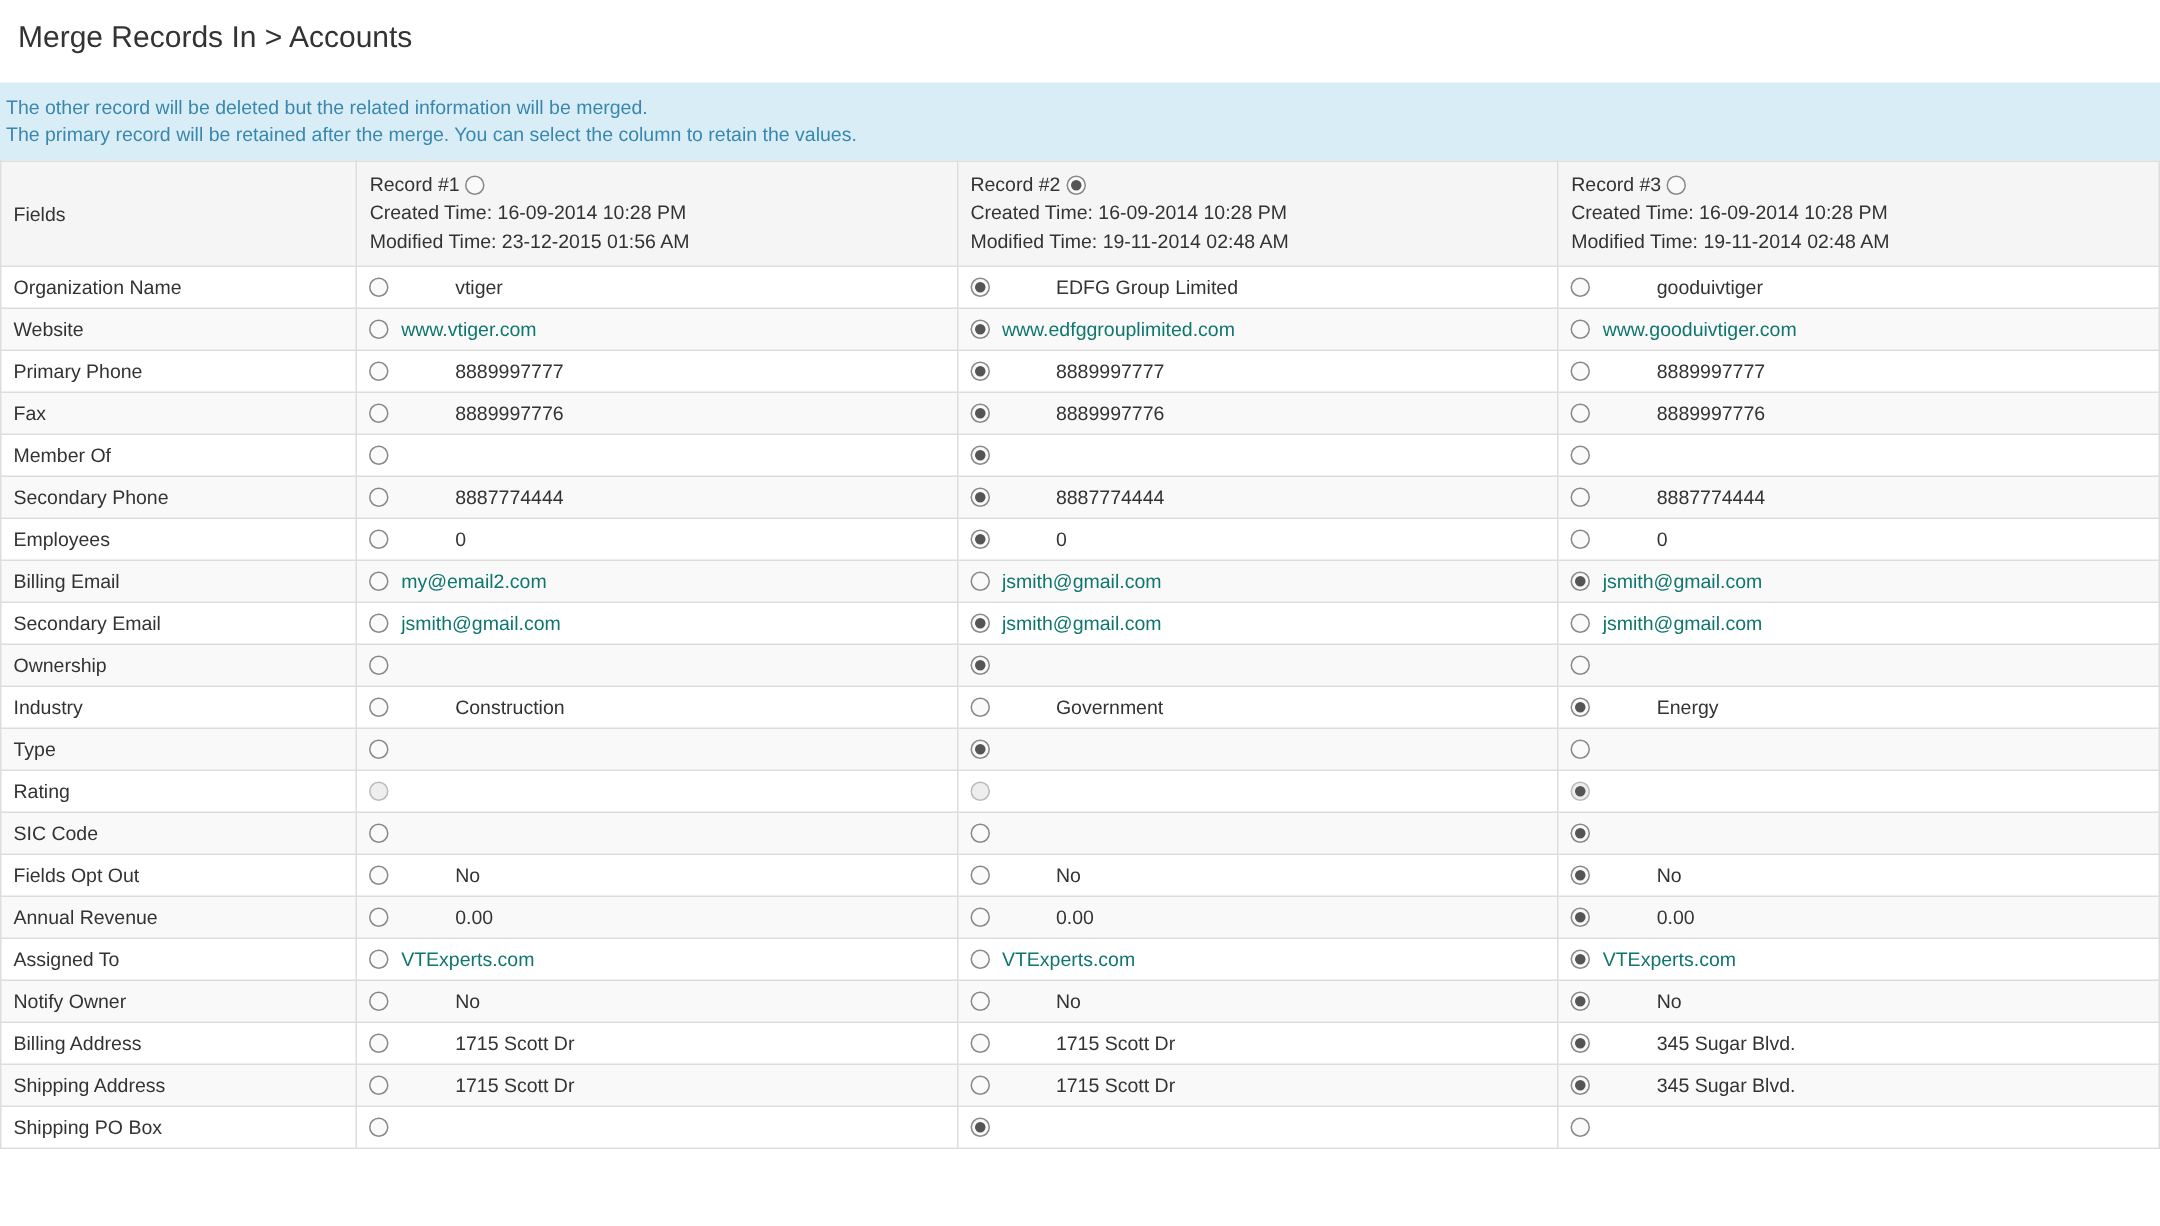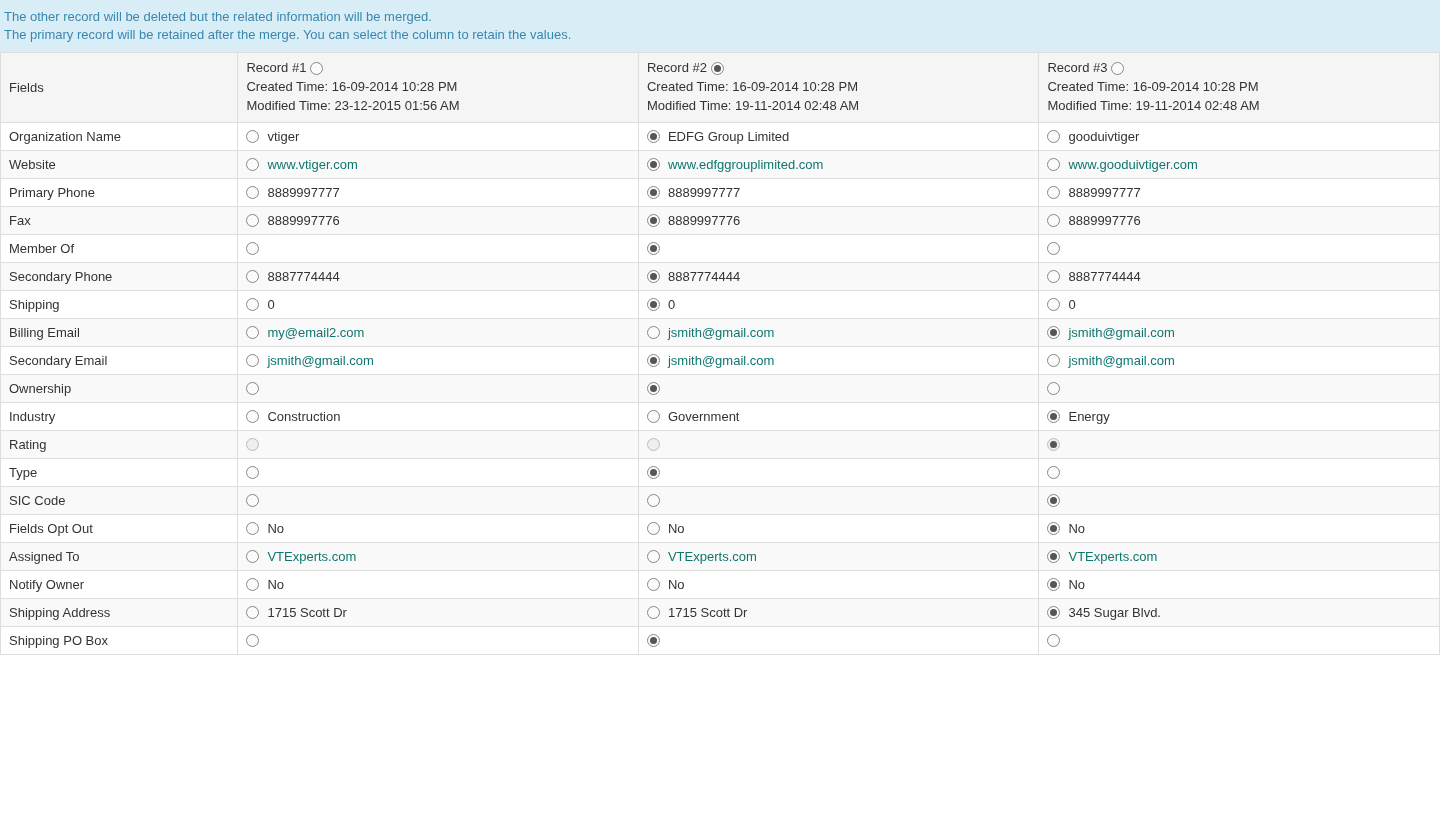--- a/index.html
+++ b/index.html
@@ -77,30 +77,31 @@
     background:#555;
     border-radius:50%;
     top:2px; left:2px;
   }
   .radio.disabled {
     background:#eee;
     border-color:#bbb;
     cursor:default;
   }
   .val-link { color:#0f766e; }
-  .val-text { color:#333; }
+  .val-text { color:#333;margin-left:36px; }
   .cell-content { display:flex; align-items:center; }
   .cell-content .value { flex:1; }
   ::-webkit-scrollbar { width:16px; background:#f1f1f1;}
   ::-webkit-scrollbar-thumb { background:#c1c1c1;}
 </style>
 </head>
 <body>
 
 <div class="page">
+  <h1 class="page-title">Merge Records In &gt; Accounts</h1>
 
   <div class="info-banner">
     <span class="line">The other record will be deleted but the related information will be merged.</span>
     <span class="line">The primary record will be retained after the merge. You can select the column to retain the values.</span>
   </div>
 
   <table class="merge-table">
     <colgroup>
       <col class="col-fields">
       <col class="col-rec">
@@ -256,21 +257,21 @@
             </div>
           </td>
           <td>
             <div class="cell-content">
               <span class="radio"></span>
               <span class="value val-text">8887774444</span>
             </div>
           </td>
         </tr>
         <tr>
-          <td>Shipping</td>
+          <td>Employees</td>
           <td>
             <div class="cell-content">
               <span class="radio"></span>
               <span class="value val-text">0</span>
             </div>
           </td>
           <td>
             <div class="cell-content">
               <span class="radio selected"></span>
               <span class="value val-text">0</span>
@@ -361,20 +362,41 @@
             </div>
           </td>
           <td>
             <div class="cell-content">
               <span class="radio selected"></span>
               <span class="value val-text">Energy</span>
             </div>
           </td>
         </tr>
         <tr>
+          <td>Type</td>
+          <td>
+            <div class="cell-content">
+              <span class="radio"></span>
+              <span class="value val-text"></span>
+            </div>
+          </td>
+          <td>
+            <div class="cell-content">
+              <span class="radio selected"></span>
+              <span class="value val-text"></span>
+            </div>
+          </td>
+          <td>
+            <div class="cell-content">
+              <span class="radio"></span>
+              <span class="value val-text"></span>
+            </div>
+          </td>
+        </tr>
+        <tr>
           <td>Rating</td>
           <td>
             <div class="cell-content">
               <span class="radio disabled"></span>
               <span class="value val-text"></span>
             </div>
           </td>
           <td>
             <div class="cell-content">
               <span class="radio disabled"></span>
@@ -382,41 +404,20 @@
             </div>
           </td>
           <td>
             <div class="cell-content">
               <span class="radio selected disabled"></span>
               <span class="value val-text"></span>
             </div>
           </td>
         </tr>
         <tr>
-          <td>Type</td>
-          <td>
-            <div class="cell-content">
-              <span class="radio"></span>
-              <span class="value val-text"></span>
-            </div>
-          </td>
-          <td>
-            <div class="cell-content">
-              <span class="radio selected"></span>
-              <span class="value val-text"></span>
-            </div>
-          </td>
-          <td>
-            <div class="cell-content">
-              <span class="radio"></span>
-              <span class="value val-text"></span>
-            </div>
-          </td>
-        </tr>
-        <tr>
           <td>SIC Code</td>
           <td>
             <div class="cell-content">
               <span class="radio"></span>
               <span class="value val-text"></span>
             </div>
           </td>
           <td>
             <div class="cell-content">
               <span class="radio"></span>
@@ -445,20 +446,41 @@
             </div>
           </td>
           <td>
             <div class="cell-content">
               <span class="radio selected"></span>
               <span class="value val-text">No</span>
             </div>
           </td>
         </tr>
         <tr>
+          <td>Annual Revenue</td>
+          <td>
+            <div class="cell-content">
+              <span class="radio"></span>
+              <span class="value val-text">0.00</span>
+            </div>
+          </td>
+          <td>
+            <div class="cell-content">
+              <span class="radio"></span>
+              <span class="value val-text">0.00</span>
+            </div>
+          </td>
+          <td>
+            <div class="cell-content">
+              <span class="radio selected"></span>
+              <span class="value val-text">0.00</span>
+            </div>
+          </td>
+        </tr>
+        <tr>
           <td>Assigned To</td>
           <td>
             <div class="cell-content">
               <span class="radio"></span>
               <span class="value val-link"> VTExperts.com</span>
             </div>
           </td>
           <td>
             <div class="cell-content">
               <span class="radio"></span>
@@ -483,20 +505,41 @@
           <td>
             <div class="cell-content">
               <span class="radio"></span>
               <span class="value val-text">No</span>
             </div>
           </td>
           <td>
             <div class="cell-content">
               <span class="radio selected"></span>
               <span class="value val-text">No</span>
+            </div>
+          </td>
+        </tr>
+        <tr>
+          <td>Billing Address</td>
+          <td>
+            <div class="cell-content">
+              <span class="radio"></span>
+              <span class="value val-text">1715 Scott Dr</span>
+            </div>
+          </td>
+          <td>
+            <div class="cell-content">
+              <span class="radio"></span>
+              <span class="value val-text">1715 Scott Dr</span>
+            </div>
+          </td>
+          <td>
+            <div class="cell-content">
+              <span class="radio selected"></span>
+              <span class="value val-text">345 Sugar Blvd.</span>
             </div>
           </td>
         </tr>
         <tr>
           <td>Shipping Address</td>
           <td>
             <div class="cell-content">
               <span class="radio"></span>
               <span class="value val-text">1715 Scott Dr</span>
             </div>

